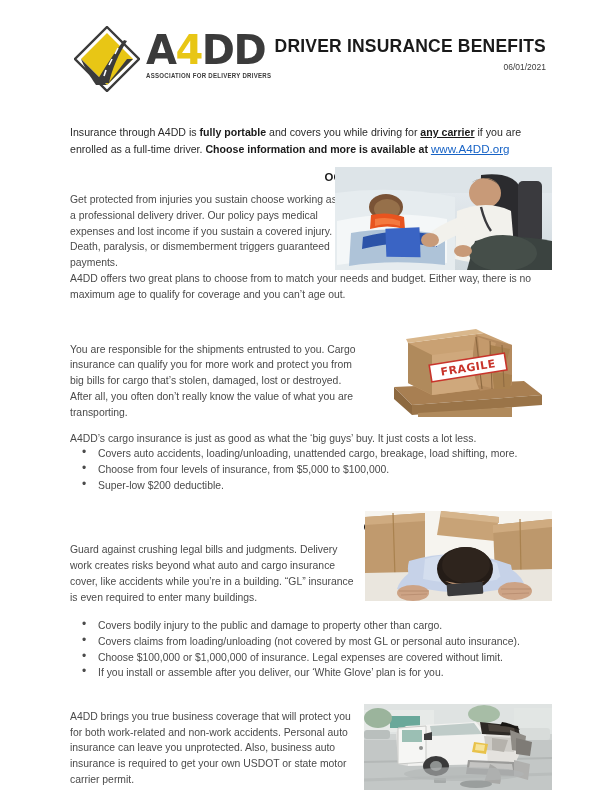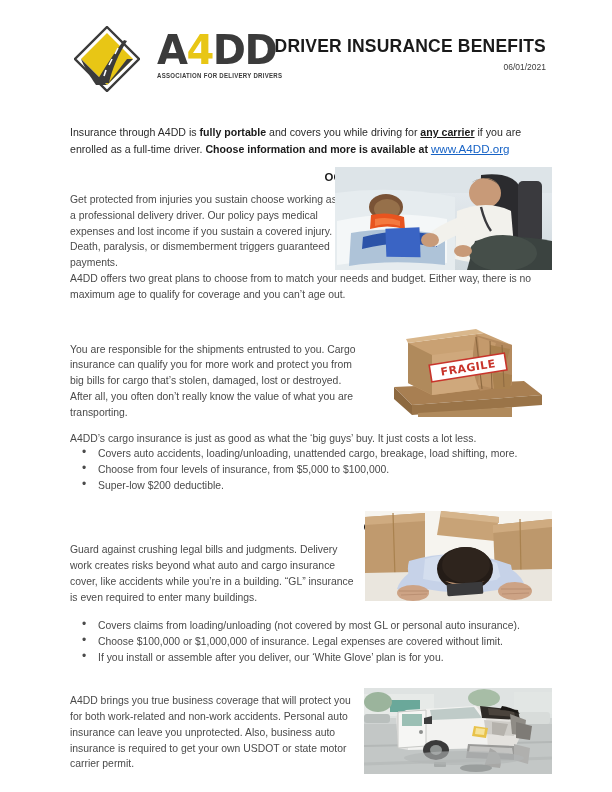--- a/index.html
+++ b/index.html
@@ -38,21 +38,21 @@
     display: flex;
     align-items: flex-start;
   }
   .logo-diamond {
     width: 66px;
     height: 66px;
     position: relative;
     flex: none;
   }
   .logo-wordmark {
-    margin-left: 17px;
+    margin-left: 6px;
     margin-top: 4px;
   }
   .wordmark-text {
     font-family: "DejaVu Sans", sans-serif;
     font-weight: bold;
     font-size: 40px;
     line-height: 40px;
     letter-spacing: -1.5px;
     color: #3b3b3b;
     white-space: nowrap;
@@ -346,20 +346,21 @@
         <path d="M136 78 L166 78" stroke="#bb9073" stroke-width="1.2"></path>
         <path d="M137 83 L164 82" stroke="#bb9073" stroke-width="1"></path>
 
         <rect x="82" y="72" width="36" height="12" rx="1.5" fill="#3a3a3c" transform="rotate(-4 100 78)"></rect>
       </svg>
     </div>
 
     <div class="body-text narrow-c">Guard against crushing legal bills and judgments. Delivery work creates risks beyond what auto and cargo insurance cover, like accidents while you’re in a building. “GL” insurance is even required to enter many buildings.</div>
     <div style="height:13px;"></div>
     <ul class="bullets">
+      <li>Covers bodily injury to the public and damage to property other than cargo.</li>
       <li>Covers claims from loading/unloading (not covered by most GL or personal auto insurance).</li>
       <li>Choose $100,000 or $1,000,000 of insurance.  Legal expenses are covered without limit.</li>
       <li>If you install or assemble after you deliver, our ‘White Glove’ plan is for you.</li>
     </ul>
   </div>
 
   <div class="section" id="sec-auto">
     <div class="sec-body-gap"></div>
 
     <div class="photo" style="right:-2px; top:4px; width:188px; height:86px;">

